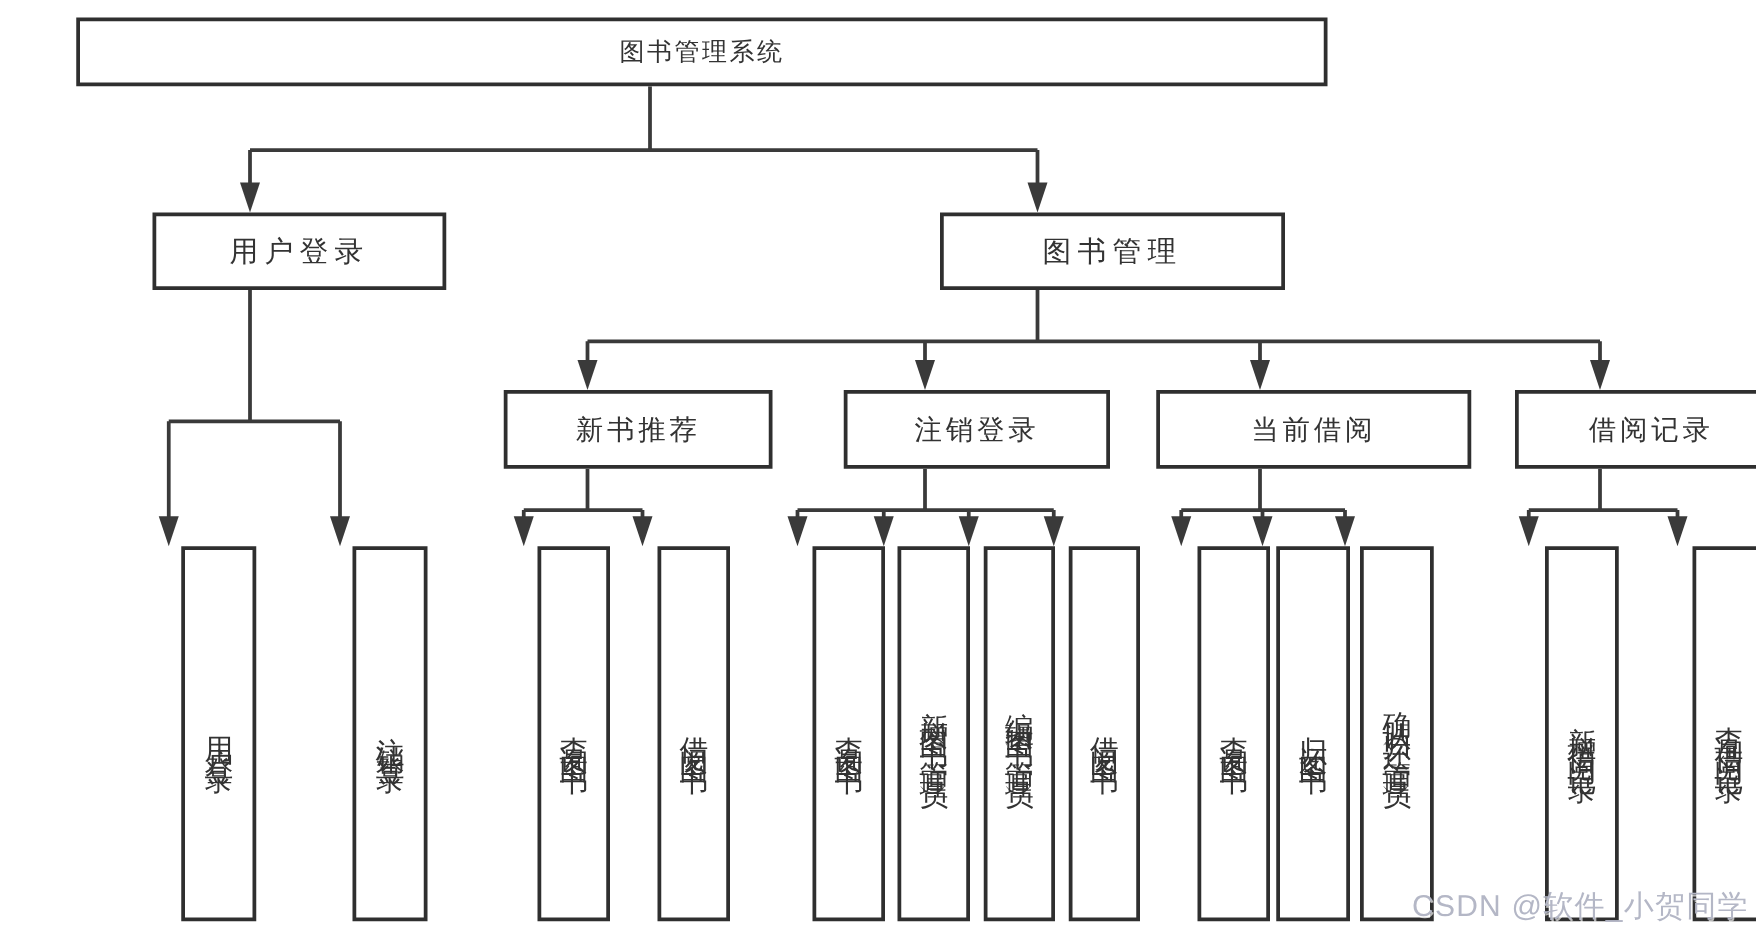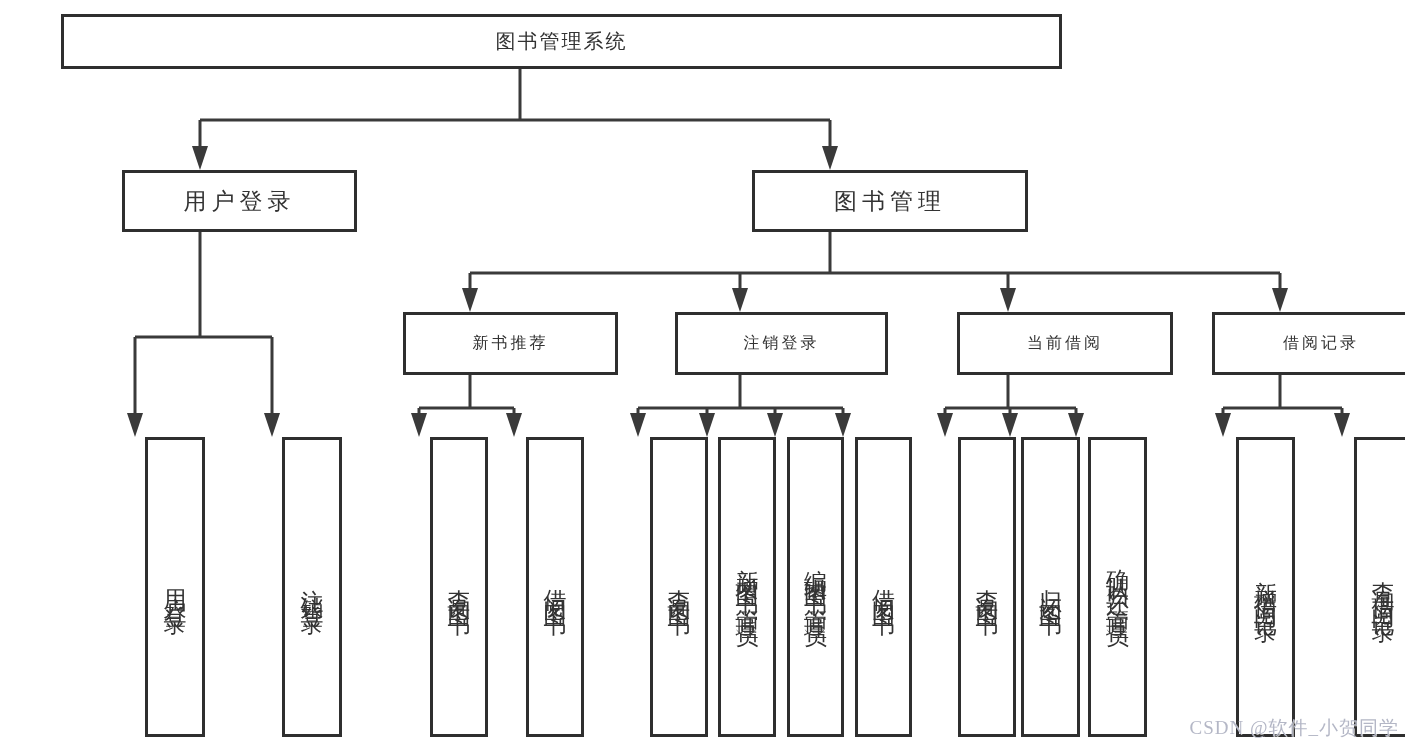--- a/index.html
+++ b/index.html
@@ -41,40 +41,39 @@
     background:var(--bg);
     border:3px solid var(--border);
     display:flex;
     align-items:center;
     justify-content:center;
     color:var(--text);
     margin-left:40px;
   }
   .lvl1 .label{font-size:20px;letter-spacing:2px;}
   .lvl2 .label{font-size:23px;letter-spacing:5px;}
-  .lvl3 .label{font-size:16px;letter-spacing:3px;}
+  .lvl3 .label{font-size:22px;letter-spacing:3px;}
   .v .label{
     writing-mode:vertical-rl;
     text-orientation:mixed;
     font-size:23px;
     letter-spacing:8px;
     line-height:1;
     white-space:nowrap;
   }
   .label{display:block;}
   .watermark{
     position:absolute;
     right:6px;
     bottom:6px;
-    font-size:19px;
+    font-size:24px;
     color:var(--watermark);
     letter-spacing:1px;
     z-index:5;
     text-shadow:1px 1px 0 rgba(255,255,255,.65);
-    font-family:Liberation Serif, serif;
   }
 </style>
 </head>
 <body>
 
 <div class="stage">
 
   <svg class="connectors" viewBox="0 0 1405 747" aria-hidden="true">
 
     <g>
@@ -135,21 +134,21 @@
   <div class="box lvl2" style="left:712px;top:170px;width:276px;height:62px">
     <span class="label">图书管理</span>
   </div>
 
   <div class="box lvl3" style="left:363px;top:312px;width:215px;height:63px">
     <span class="label">新书推荐</span>
   </div>
   <div class="box lvl3" style="left:635px;top:312px;width:213px;height:63px">
     <span class="label">注销登录</span>
   </div>
-  <div class="box lvl3" style="left:917px;top:312px;width:216px;height:63px">
+  <div class="box lvl3" style="left:885px;top:312px;width:252px;height:63px">
     <span class="label">当前借阅</span>
   </div>
   <div class="box lvl3" style="left:1172px;top:312px;width:218px;height:63px">
     <span class="label">借阅记录</span>
   </div>
 
   <div class="box v" style="left:105px;top:437px;width:60px;height:300px">
     <span class="label">用户登录</span>
   </div>
   <div class="box v" style="left:242px;top:437px;width:60px;height:300px">

